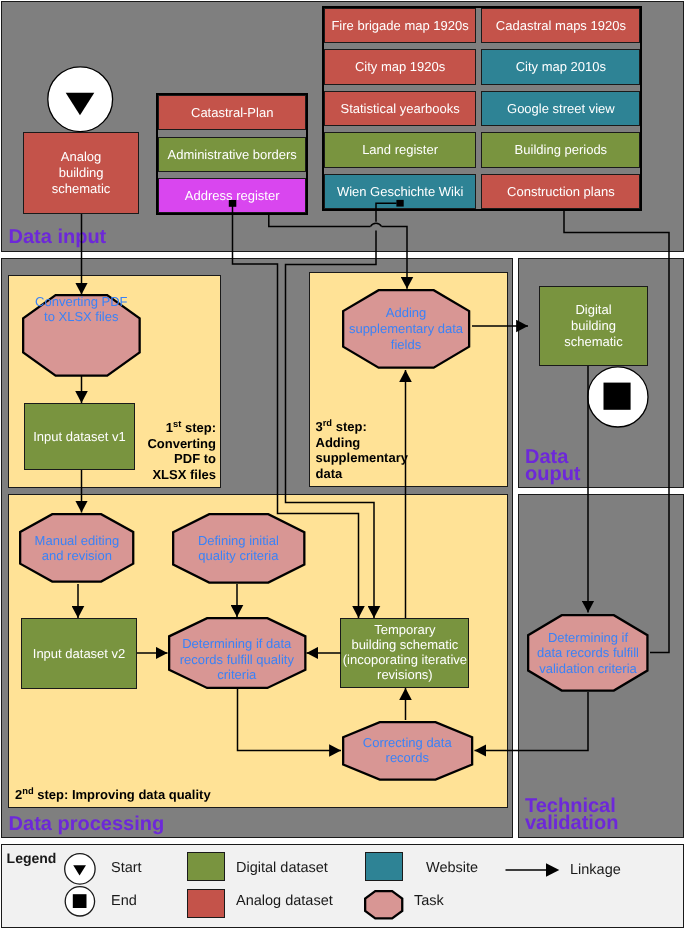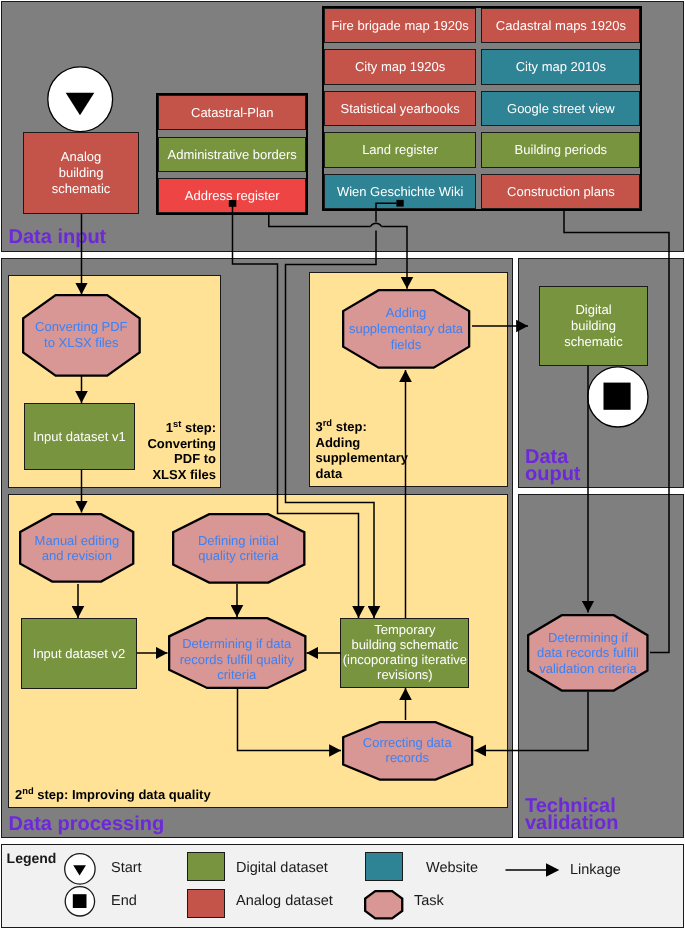--- a/index.html
+++ b/index.html
@@ -36,21 +36,21 @@
     <polygon points="18.7,26.7 47.3,26.7 33,49.3" fill="#000"></polygon>
   </svg>
 
   <div class="abs grp" style="left:156.2px;top:93.4px;width:152px;height:122.1px;padding:0;justify-content:space-between;border-width:2.3px;">
     <div class="card" style="height:35.1px;background:#c4534a;">
         <span>Catastral-Plan</span>
       </div>
     <div class="card" style="height:35.1px;background:#79943f;">
         <span>Administrative borders</span>
       </div>
-    <div class="card" style="height:35.1px;background:#ef4444;">
+    <div class="card" style="height:35.1px;background:#d946ef;">
         <span>Address register</span>
       </div>
   </div>
 
   <div class="abs grp" style="left:322.2px;top:5.9px;width:320.2px;height:205.2px;padding:0;flex-direction:row;justify-content:space-between;border-width:2.3px;">
     <div style="display:flex;flex-direction:column;justify-content:space-between;width:151.8px;">
       <div class="card" style="height:35.1px;background:#c4534a;">
           <span>Fire brigade map 1920s</span>
         </div>
       <div class="card" style="height:35.1px;background:#c4534a;">
@@ -93,21 +93,21 @@
 
   <div class="abs yellow" style="left:309px;top:272px;width:198.5px;height:214.5px;"></div>
   <div class="steplbl" style="left:315.5px;top:419px;width:96px;text-align:left;"><span>3</span><sup>rd</sup><span> step: Adding supplementary data</span></div>
 
   <div class="abs yellow" style="left:8.3px;top:494px;width:499.5px;height:314.2px;"></div>
   <div class="steplbl" style="left:15px;top:787px;width:300px;text-align:left;"><span>2</span><sup>nd</sup><span> step: Improving data quality</span></div>
 
   <svg class="abs" style="left:21.9px;top:293.5px;" width="118.8" height="82.8" viewBox="0 0 118.8 82.8">
     <polygon points="33.6,1.15 85.2,1.15 117.65,24.3 117.65,58.5 85.2,81.65 33.6,81.65 1.15,58.5 1.15,24.3" fill="#d89694" stroke="#000" stroke-width="2.3"></polygon>
   </svg>
-  <div class="abs octtext" style="left:21.9px;top:293.5px;width:118.8px;height:82.8px;display:flex;align-items:center;justify-content:center;">
+  <div class="abs octtext" style="left:21.9px;top:293.5px;width:118.8px;height:82.8px;display:flex;align-items:flex-start;justify-content:center;">
     <span>Converting PDF<br>to XLSX files</span>
     </div>
 
   <div class="abs box" style="left:24px;top:403.1px;width:111px;height:66.8px;background:#79943f;">Input dataset v1</div>
 
   <svg class="abs" style="left:341.8px;top:288.9px;" width="128.3" height="79.8" viewBox="0 0 128.3 79.8">
     <polygon points="36.6,1.15 91.7,1.15 127.15,22.1 127.15,57.7 91.7,78.65 36.6,78.65 1.15,57.7 1.15,22.1" fill="#d89694" stroke="#000" stroke-width="2.3"></polygon>
   </svg>
   <div class="abs octtext" style="left:338px;top:288.9px;width:136px;height:79.8px;display:flex;align-items:center;justify-content:center;">
     <span>Adding<br>supplementary data<br>fields</span>

